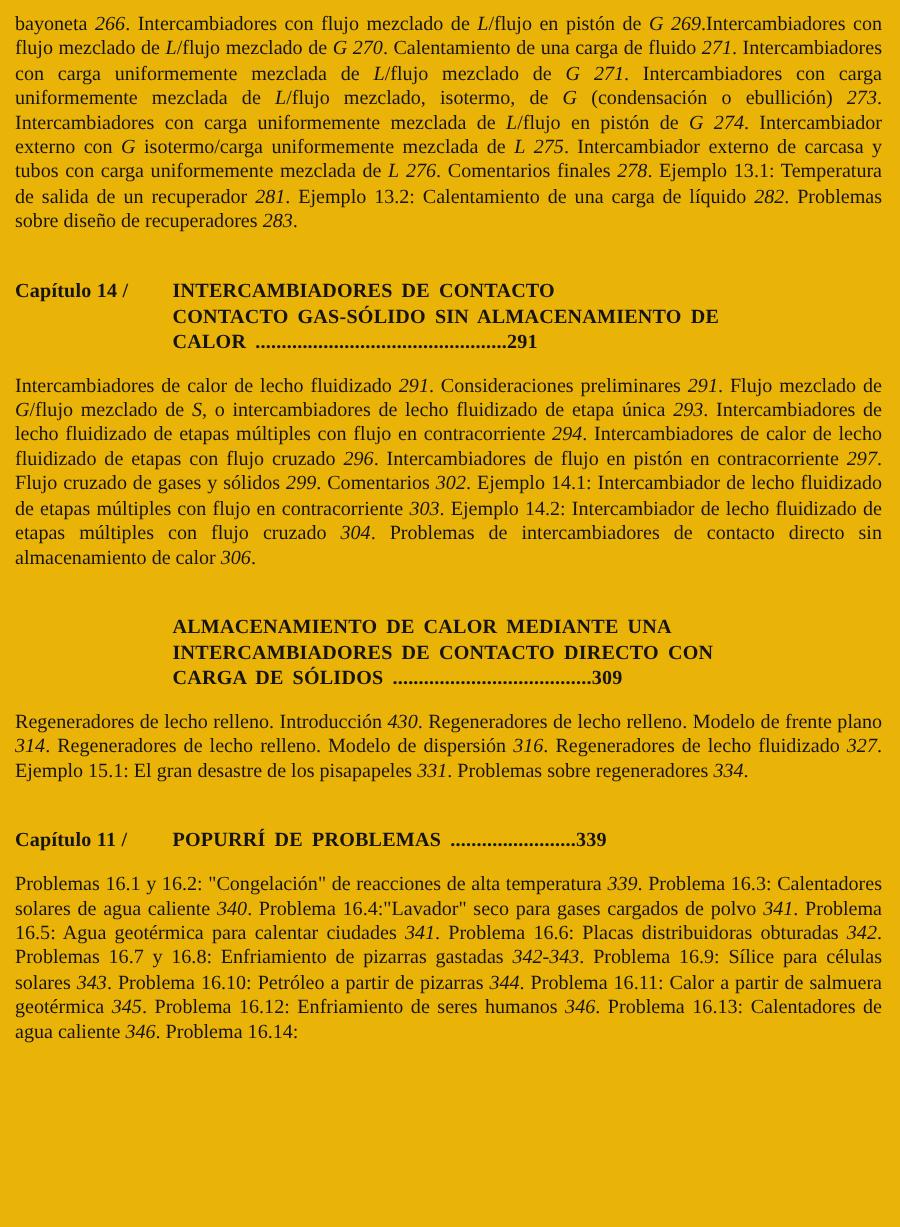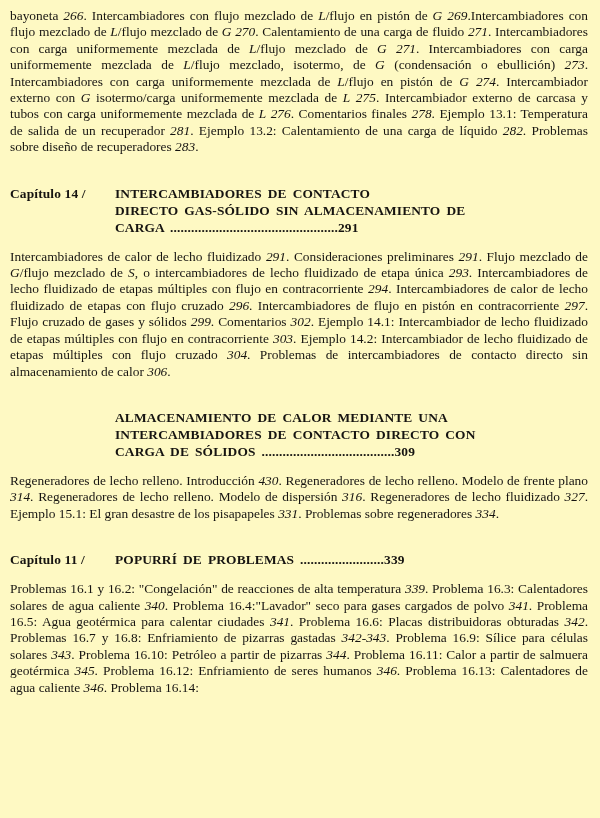--- a/index.html
+++ b/index.html
@@ -4,21 +4,21 @@
 <style>
   html, body {
     margin: 0;
     padding: 0;
     background: #e9e7e2;
   }
   .page {
     width: 600px;
     height: 818px;
     box-sizing: border-box;
-    background: #fef9c3;
+    background: #eab308;
     color: #161411;
     font-family: "Liberation Serif", "DejaVu Serif", serif;
     font-size: 13.4px;
     line-height: 16.4px;
     padding: 8px 12px 6px 10px;
     overflow: hidden;
   }
   .para {
     margin: 0;
     text-align: justify;
@@ -45,22 +45,22 @@
 </style>
 </head>
 <body>
 
 <div class="page">
 
   <p class="para">bayoneta <i>266</i>.  Intercambiadores con flujo mezclado de <i>L</i>/flujo en pistón de <i>G</i> <i>269</i>.Intercambiadores con flujo mezclado de <i>L</i>/flujo mezclado de <i>G</i> <i>270</i>. Calentamiento de una carga de fluido <i>271</i>.  Intercambiadores con carga uniformemente mezclada de <i>L</i>/flujo mezclado de <i>G</i> <i>271</i>.  Intercambiadores con carga uniformemente mezclada de <i>L</i>/flujo mezclado, isotermo, de <i>G</i> (condensación o ebullición) <i>273</i>. Intercambiadores con carga uniformemente mezclada de <i>L</i>/flujo en pistón de <i>G</i> <i>274</i>. Intercambiador externo con <i>G</i> isotermo/carga uniformemente mezclada de <i>L</i> <i>275</i>. Intercambiador externo de carcasa y tubos con carga uniformemente mezclada de <i>L</i> <i>276</i>. Comentarios finales <i>278</i>.  Ejemplo 13.1: Temperatura de salida de un recuperador <i>281</i>. Ejemplo 13.2: Calentamiento de una carga de líquido <i>282</i>.  Problemas sobre diseño de recuperadores <i>283</i>.</p>
 
   <div class="chapter">
     <div class="ch-line ch-first"><span class="ch-label">Capítulo 14 /</span><span>INTERCAMBIADORES DE CONTACTO</span></div>
-    <div class="ch-line">DIRECTO GAS-SÓLIDO SIN ALMACENAMIENTO DE</div>
-    <div class="ch-line">CARGA ................................................291</div>
+    <div class="ch-line">CONTACTO GAS-SÓLIDO SIN ALMACENAMIENTO DE</div>
+    <div class="ch-line">CALOR ................................................291</div>
   </div>
 
   <p class="para">Intercambiadores de calor de lecho fluidizado <i>291</i>.  Consideraciones preliminares <i>291</i>. Flujo mezclado de <i>G</i>/flujo mezclado de <i>S</i>, o intercambiadores de lecho fluidizado de etapa única <i>293</i>.  Intercambiadores de lecho fluidizado de etapas múltiples con flujo en contracorriente <i>294</i>.  Intercambiadores de calor de lecho fluidizado de etapas con flujo cruzado <i>296</i>.  Intercambiadores de flujo en pistón en contracorriente <i>297</i>.  Flujo cruzado de gases y sólidos <i>299</i>.  Comentarios <i>302</i>.  Ejemplo 14.1: Intercambiador de lecho fluidizado de etapas múltiples con flujo en contracorriente <i>303</i>.  Ejemplo 14.2: Intercambiador de lecho fluidizado de etapas múltiples con flujo cruzado <i>304</i>. Problemas de intercambiadores de contacto directo sin almacenamiento de calor <i>306</i>.</p>
 
   <div class="chapter">
     <div class="ch-line">ALMACENAMIENTO DE CALOR MEDIANTE UNA</div>
     <div class="ch-line">INTERCAMBIADORES DE CONTACTO DIRECTO CON</div>
     <div class="ch-line">CARGA DE SÓLIDOS ......................................309</div>
   </div>
 

